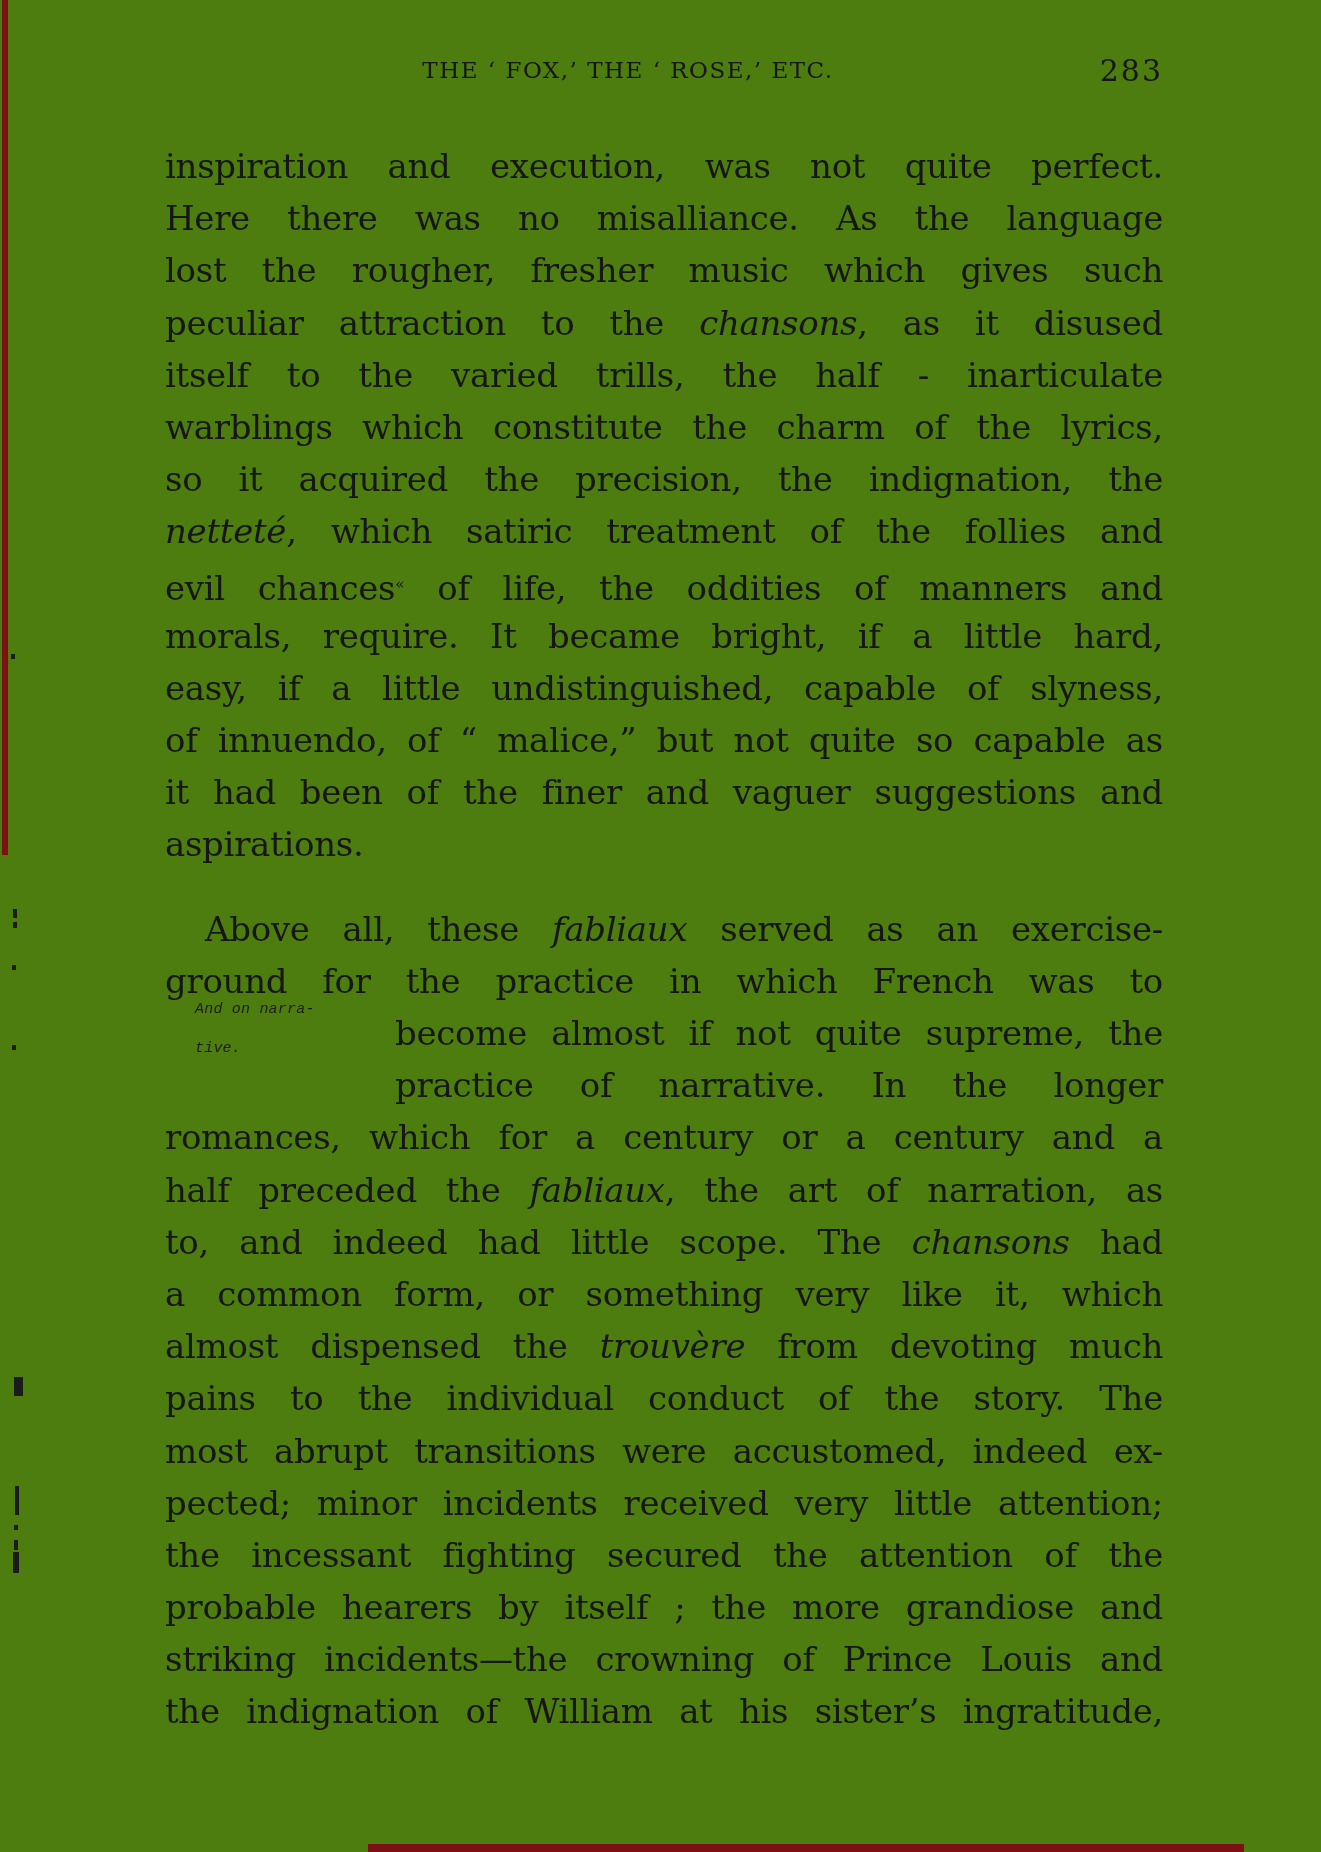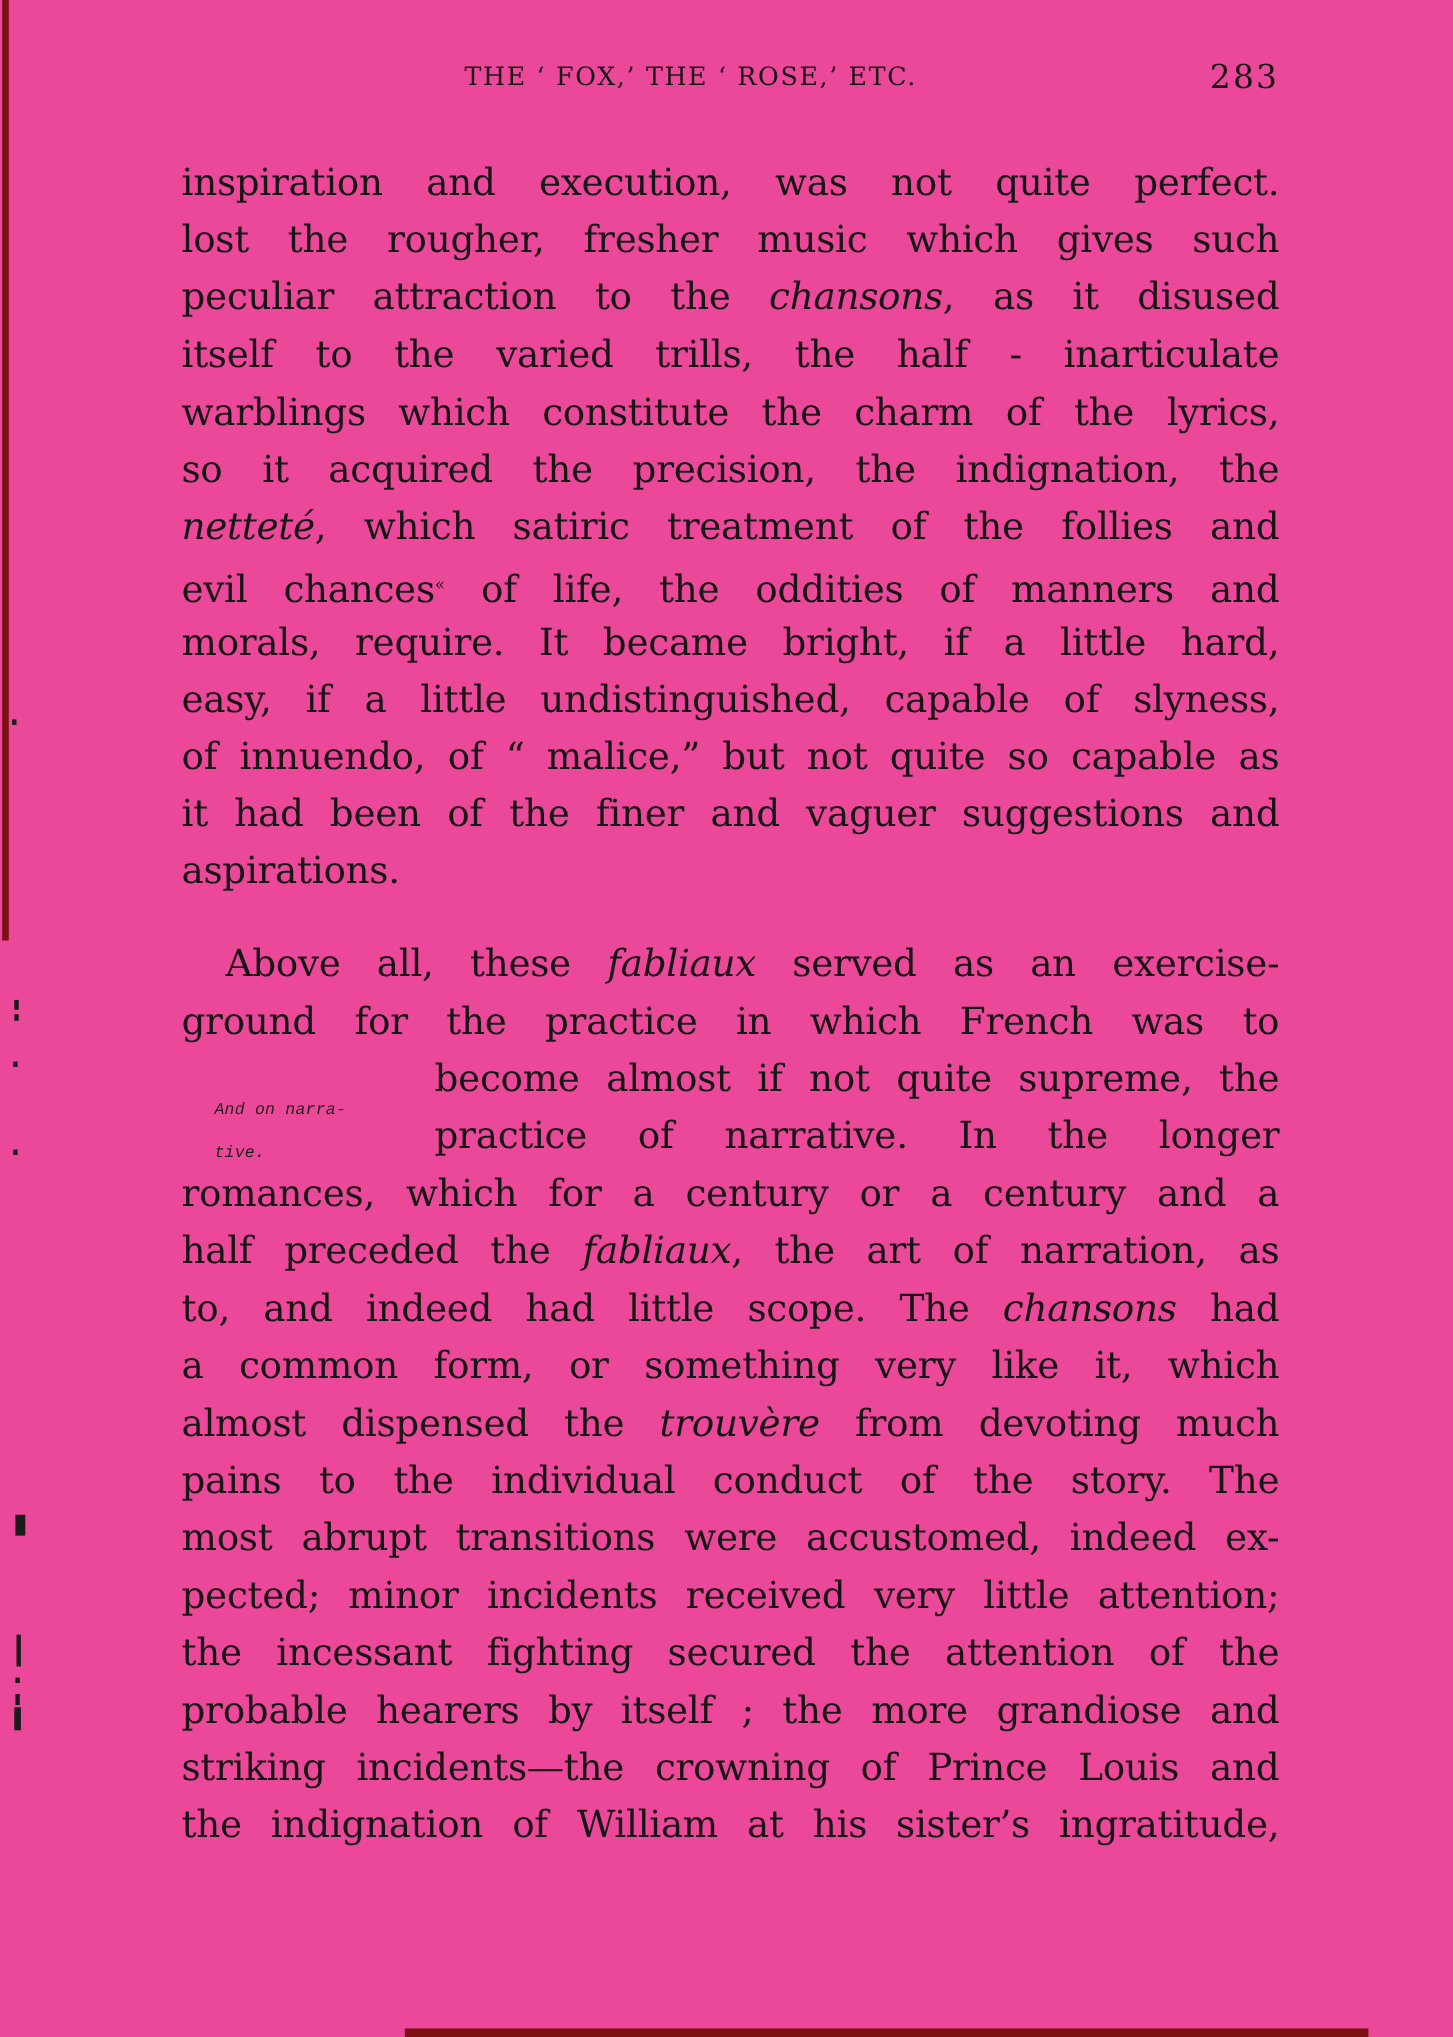--- a/index.html
+++ b/index.html
@@ -1,20 +1,20 @@
 <!DOCTYPE html>
 <html><head>
 <meta charset="utf-8">
 <style>
   html,body{margin:0;padding:0;background:#ffffff;}
   .page{
     position:relative;
     width:1321px;
     height:1852px;
-    background:#ec4899;
+    background:#4d7c0f;
     overflow:hidden;
     font-family:"DejaVu Serif","Liberation Serif",serif;
     color:#161616;
   }
   .running-header{
     position:absolute;
     top:53px;
     left:0;
     width:100%;
     height:40px;
@@ -87,20 +87,21 @@
     <span class="page-number">283</span>
   </div>
 
   <div class="margin-note">
     <div>And on narra-</div>
     <div>tive.</div>
   </div>
 
   <div class="body-text" id="body-text">
       <div class="bl">inspiration and execution, was not quite perfect.</div>
+      <div class="bl">Here there was no misalliance.  As the language</div>
       <div class="bl">lost the rougher, fresher music which gives such</div>
       <div class="bl">peculiar attraction to the <span class="it">chansons</span>, as it disused</div>
       <div class="bl">itself to the varied trills, the half - inarticulate</div>
       <div class="bl">warblings which constitute the charm of the lyrics,</div>
       <div class="bl">so it acquired the precision, the indignation, the</div>
       <div class="bl"><span class="it">netteté</span>, which satiric treatment of the follies and</div>
       <div class="bl">evil chances<span class="supmark">«</span> of life, the oddities of manners and</div>
       <div class="bl">morals, require.  It became bright, if a little hard,</div>
       <div class="bl">easy, if a little undistinguished, capable of slyness,</div>
       <div class="bl">of innuendo, of “ malice,” but not quite so capable as</div>

